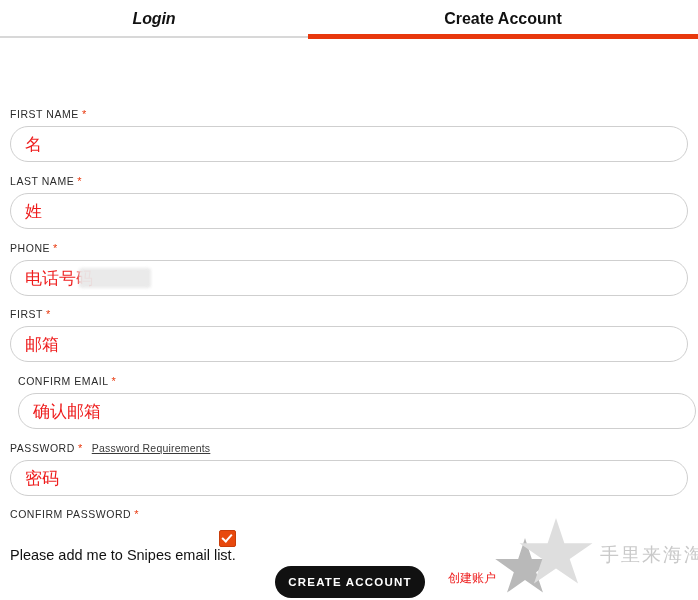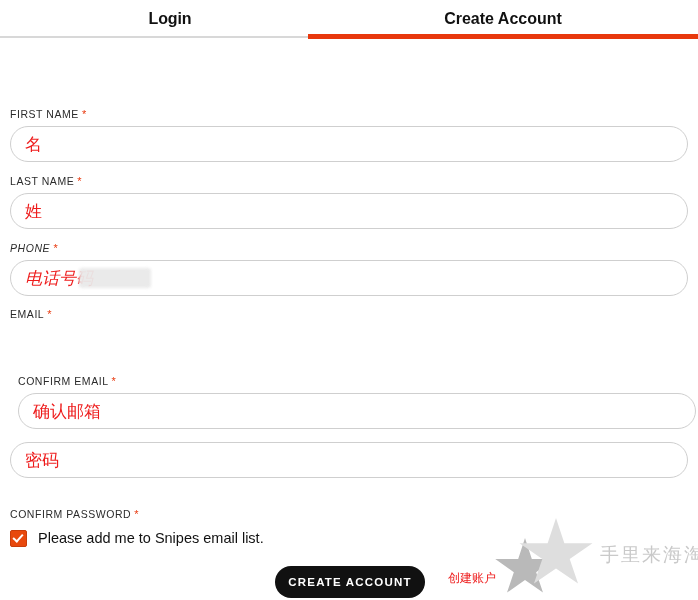--- a/index.html
+++ b/index.html
@@ -28,24 +28,25 @@
     display: flex;
     align-items: center;
     justify-content: center;
     font-size: 16px;
     color: #111111;
     box-sizing: border-box;
     cursor: pointer;
     user-select: none;
   }
   .tab-login {
-    left: 16px;
+    left: 0;
     width: 308px;
     font-weight: bold;
     letter-spacing: -0.1px;
+    font-style: italic;
   }
   .tab-create {
     left: 308px;
     width: 390px;
     font-weight: bold;
   }
   .tab-rule {
     position: absolute;
     left: 0;
     top: 36px;
@@ -128,34 +129,34 @@
     height: 20px;
     background: #e9e9e9;
     border-radius: 3px;
     filter: blur(1.5px);
     opacity: 0.95;
   }
 
   
   .f0 { position: absolute; top: 66px;  left: 0; width: 698px; }
   .f1 { position: absolute; top: 133px; left: 0; width: 696px; }
-  .f2 { position: absolute; top: 200px; left: 0; width: 698px; font-style: italic; }
+  .f2 { position: absolute; top: 200px; left: 0; width: 698px; }
   .f3 { position: absolute; top: 266px; left: 0; width: 698px; }
   .f4 { position: absolute; top: 333px; left: 8px; width: 698px; }
   .f5 { position: absolute; top: 400px; left: 0; width: 698px; }
   .f6 { position: absolute; top: 466px; left: 0; width: 698px; }
 
   
   .checkbox-row {
     position: absolute;
     top: 530px;
     left: 10px;
     display: flex;
-    align-items: flex-start;
-    gap: 11px;
+    align-items: flex-end;
+    flex-direction: column;
   }
   .checkbox {
     width: 15px;
     height: 15px;
     background: #e8490d;
     border: 1px solid #c93d0a;
     border-radius: 2px;
     position: relative;
     cursor: pointer;
     flex: none;
@@ -288,37 +289,46 @@
     </div>
     <div class="input-pill">
       <span class="input-value">电话号码</span>
       <span class="blur-patch"></span>
     </div>
   </div>
 
   <div class="field f3">
     <div class="field-label-row">
       <span class="field-label">
-        <span>EMAIL</span><span class="req-star">*</span>
-      </span>
+        <span>FIRST</span><span class="req-star">*</span>
+      </span>
+    </div>
+    <div class="input-pill">
+      <span class="input-value">邮箱</span>
     </div>
   </div>
 
   <div class="field f4">
     <div class="field-label-row">
       <span class="field-label">
         <span>CONFIRM EMAIL</span><span class="req-star">*</span>
       </span>
     </div>
     <div class="input-pill">
       <span class="input-value">确认邮箱</span>
     </div>
   </div>
 
   <div class="field f5">
+    <div class="field-label-row">
+      <span class="field-label">
+        <span>PASSWORD</span><span class="req-star">*</span>
+      </span>
+      <a class="req-link">Password Requirements</a>
+    </div>
     <div class="input-pill">
       <span class="input-value">密码</span>
     </div>
   </div>
 
   <div class="field f6">
     <div class="field-label-row">
       <span class="field-label">
         <span>CONFIRM PASSWORD</span><span class="req-star">*</span>
       </span>

